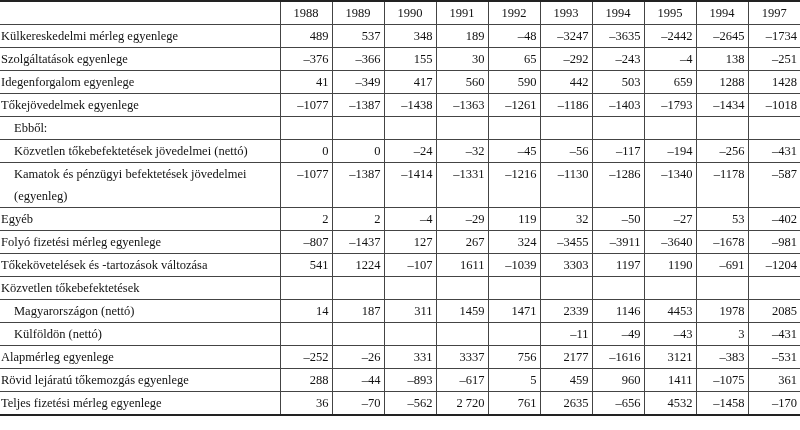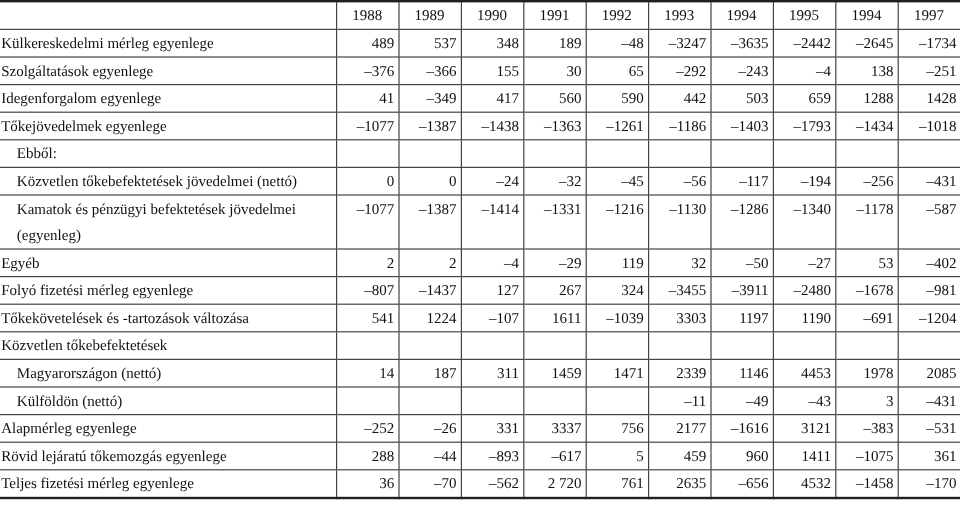--- a/index.html
+++ b/index.html
@@ -159,21 +159,21 @@
       </tr>
       <tr class="italic">
         <td class="lbl">Folyó fizetési mérleg egyenlege</td>
         <td class="num">–807</td>
         <td class="num">–1437</td>
         <td class="num">127</td>
         <td class="num">267</td>
         <td class="num">324</td>
         <td class="num">–3455</td>
         <td class="num">–3911</td>
-        <td class="num">–2480</td>
+        <td class="num">–3640</td>
         <td class="num">–1678</td>
         <td class="num">–981</td>
       </tr>
       <tr>
         <td class="lbl">Tőkekövetelések és -tartozások változása</td>
         <td class="num">541</td>
         <td class="num">1224</td>
         <td class="num">–107</td>
         <td class="num">1611</td>
         <td class="num">–1039</td>

